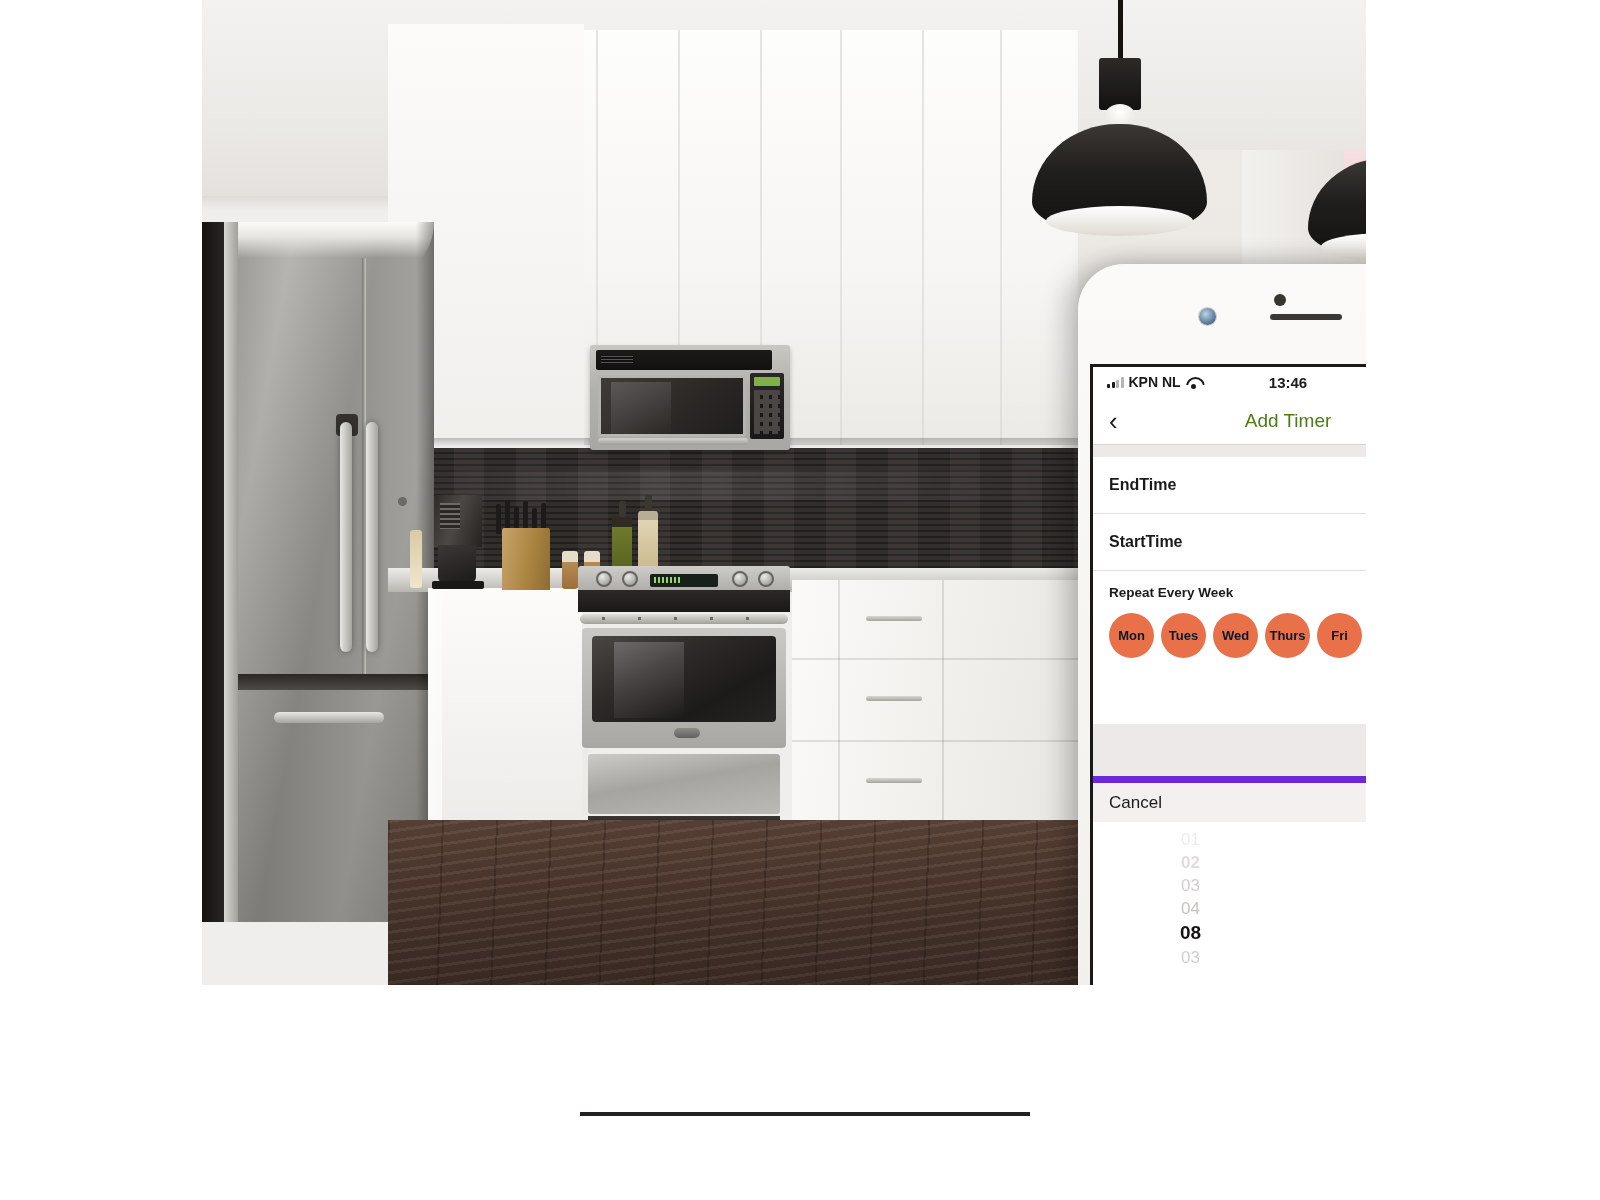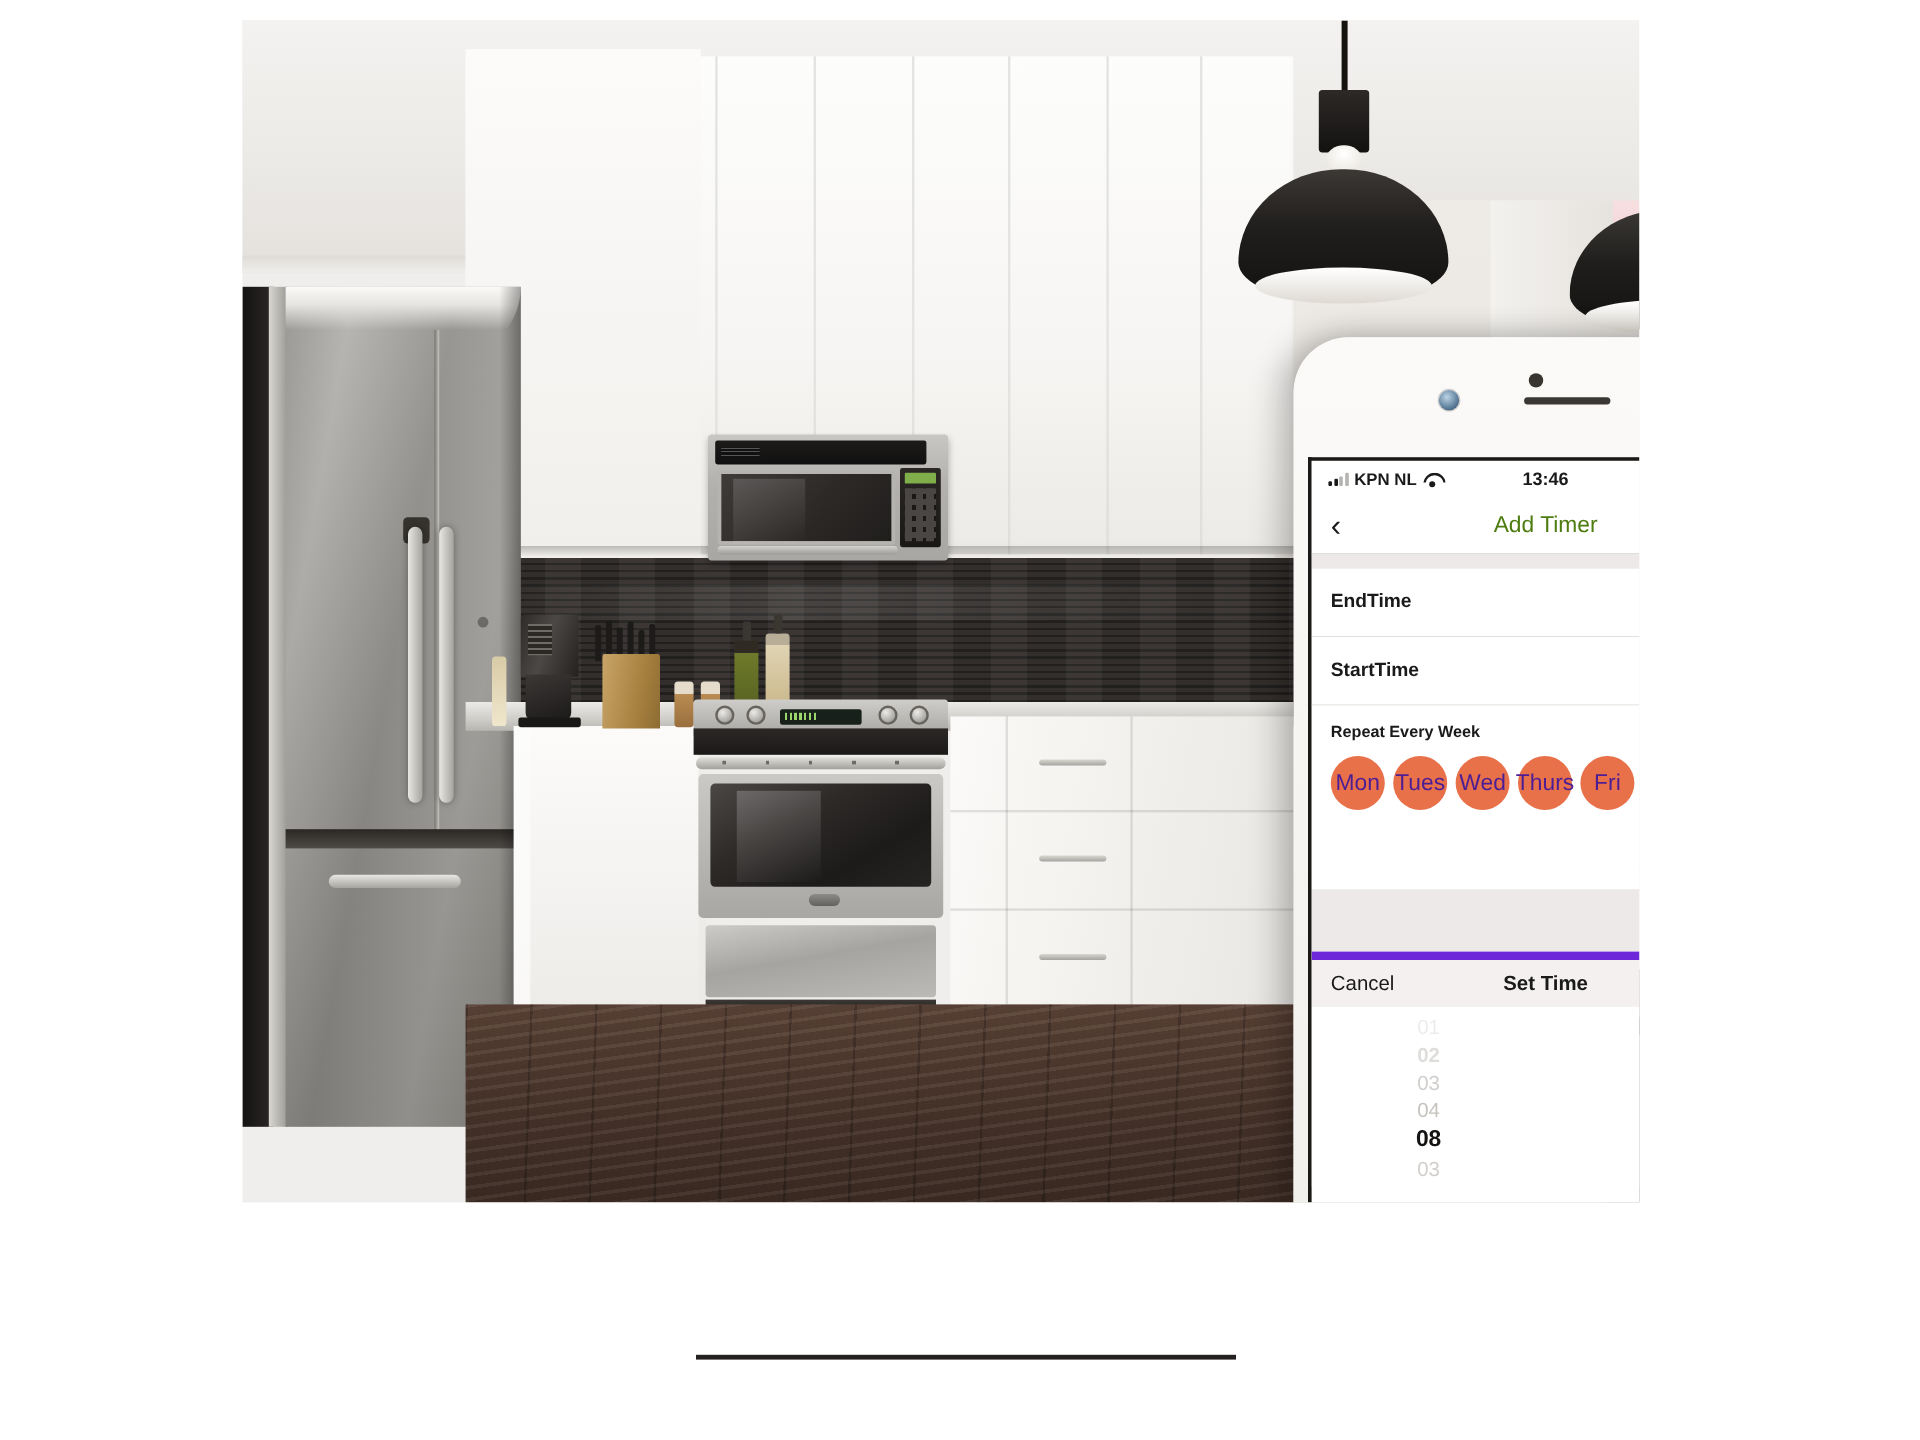--- a/index.html
+++ b/index.html
@@ -1,19 +1,19 @@
 <!DOCTYPE html>
 <html><head>
 <meta charset="utf-8">
 <style>
   * { margin:0; padding:0; box-sizing:border-box; }
   html,body { width:1600px; height:1200px; background:#ffffff; overflow:hidden; }
   body { font-family:"Liberation Sans", sans-serif; }
 
-  .page { position:relative; width:1600px; height:889px; background:#fff;margin-top:17px; }
+  .page { position:relative; width:1600px; height:889px; background:#fff; }
 
   
   .photo {
     position:absolute; left:202px; top:0px; width:1164px; height:985px;
     overflow:hidden; background:#efeeec;
   }
 
   
   .ceiling {
     position:absolute; left:0; top:0; width:100%; height:210px;
@@ -427,21 +427,21 @@
   }
   .row-label { font-size:16px; font-weight:bold; color:#1a1a1a; }
 
   
   .repeat { background:#fff; padding:14px 16px 20px 16px; }
   .repeat-title { font-size:13.5px; font-weight:bold; color:#1a1a1a; margin-bottom:13px; }
   .days { display:flex; gap:7px; }
   .day {
     width:45px; height:45px; border-radius:50%;
     display:flex; align-items:center; justify-content:center;
-    color:#4c1d95; font-size:19px; font-weight:400; cursor:pointer;
+    color:#0f172a; font-size:13px; font-weight:700; cursor:pointer;
     flex-shrink:0;
   }
   .spacer-white { background:#fff; height:46px; }
   .spacer-grey { background:#ece9e8; height:52px; }
 
   
   .picker-bar {
     height:46px; display:flex; align-items:center; padding:0 16px;
     background:#f3f0ef; position:relative; border-top:7px solid #6d28d9;
   }
@@ -692,21 +692,20 @@
               </div>
 
           </div>
         </div>
 
         <div class="spacer-white"></div>
         <div class="spacer-grey"></div>
 
         <div class="picker-bar">
           <div class="pb-cancel">Cancel</div>
-          <div class="pb-title">Set Time</div>
 
         </div>
 
         <div class="picker">
           <div class="wheel">
             <div class="wheel-item fade3">01</div>
             <div class="wheel-item fade2">02</div>
             <div class="wheel-item fade1">03</div>
             <div class="wheel-item">04</div>
             <div class="wheel-item sel">08</div>

